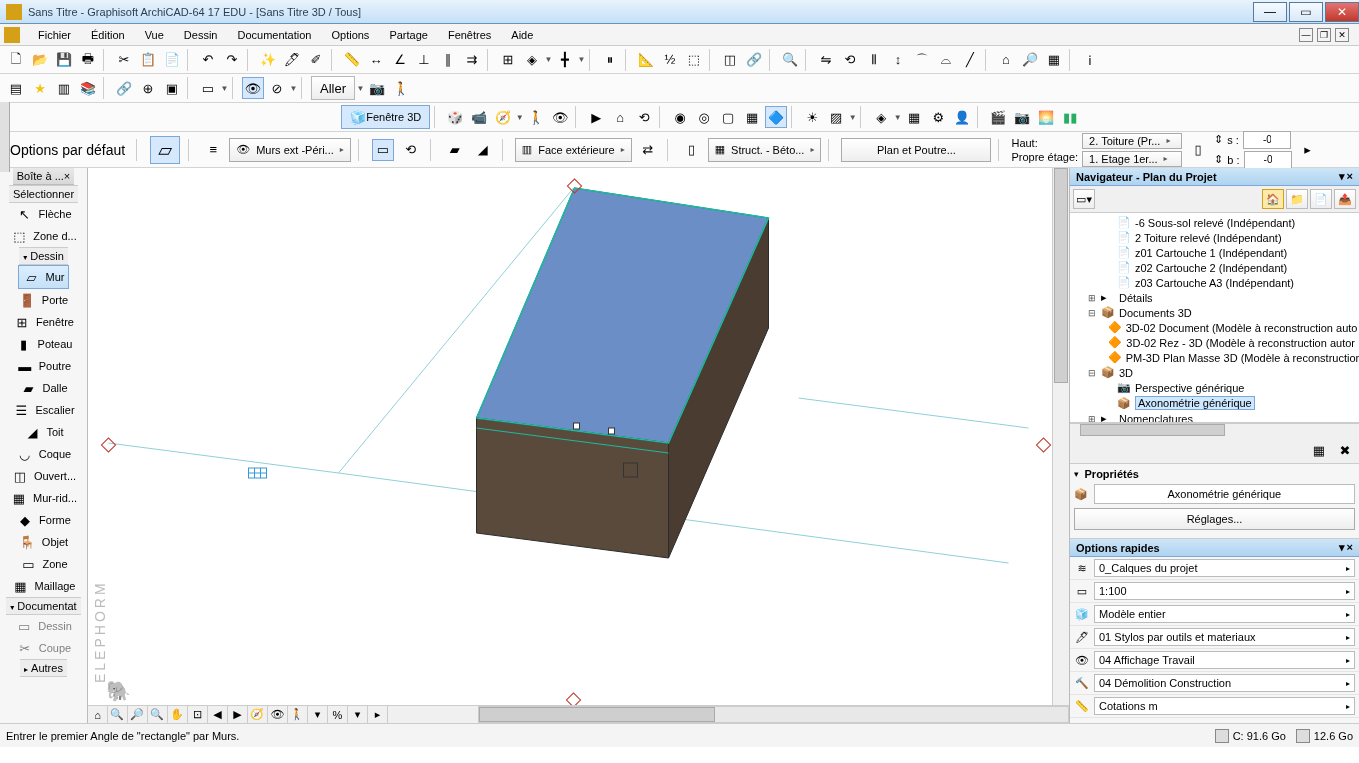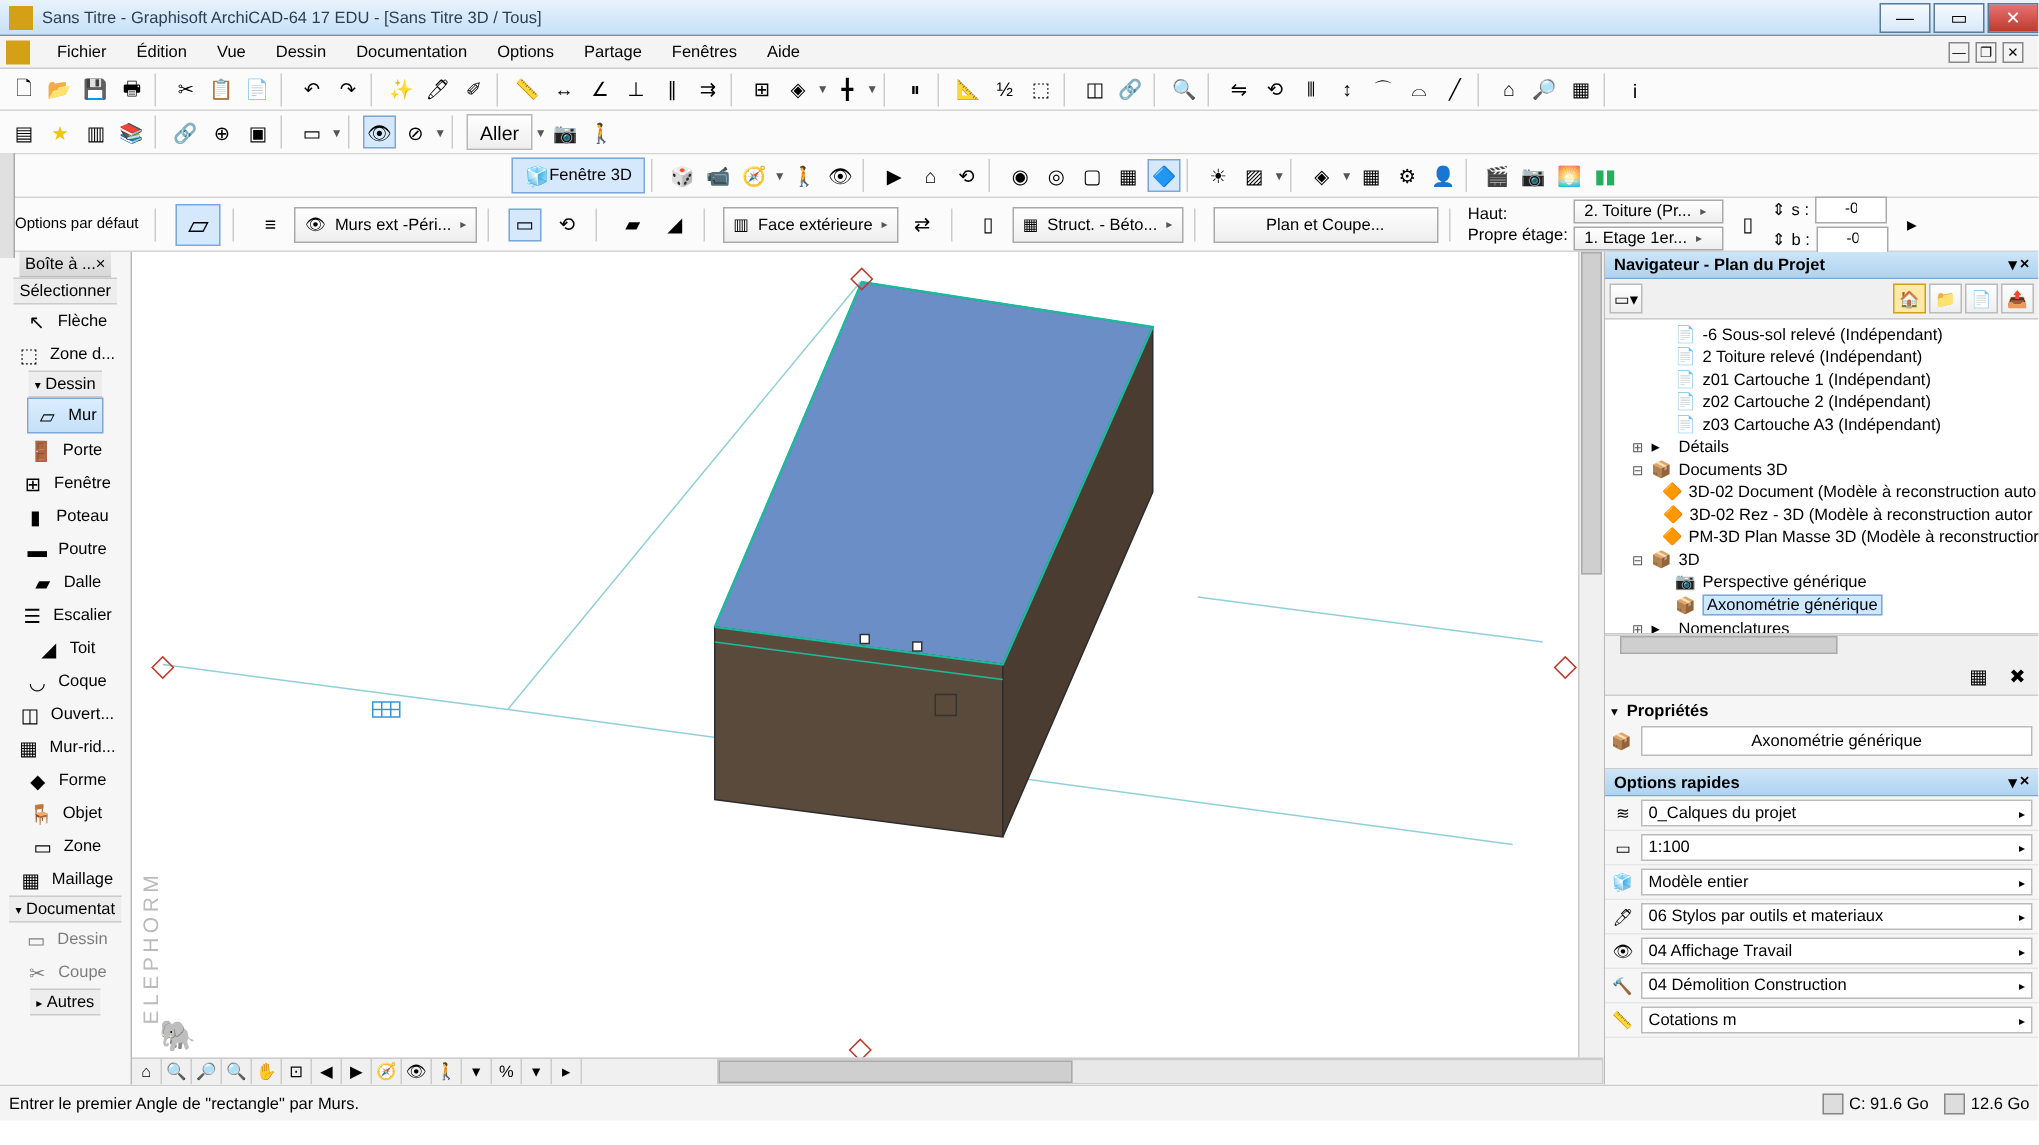--- a/index.html
+++ b/index.html
@@ -23,21 +23,21 @@
 
 .toolbar { background:#fbfbfb; border-bottom:1px solid #d4d4d4; display:flex; align-items:center; padding:2px 4px; min-height:28px; flex-wrap:nowrap;}
 .tb-sep { width:6px; height:22px; border-left:1px solid #ccc; margin:0 3px;}
 .tbbtn { width:22px; height:22px; display:flex;align-items:center;justify-content:center; border:1px solid transparent; margin:0 1px; font-size:13px;}
 .tbbtn.wide { width:auto; padding:0 8px; border:1px solid #b8b8b8; background:linear-gradient(#fff,#eee); height:24px;}
 .tbbtn.active { border:1px solid #7da7d9; background:#d6e9fc;}
 .dd { width:9px; font-size:8px; color:#555; display:flex;align-items:center;justify-content:center;}
 
 
 .opts-row { height:36px; border-bottom:1px solid #d4d4d4; display:flex; align-items:center; padding:0 4px; background:#fbfbfb; gap:4px;}
-.opts-row .lbl { font-size:10px; margin-right:4px;}
+.opts-row .lbl { font-size:14px; margin-right:4px;}
 .combo { height:24px; border:1px solid #aaa; background:linear-gradient(#fff,#eee); display:flex;align-items:center; padding:0 6px; gap:6px; font-size:11px;}
 .combo .arrow{font-size:8px;color:#555;}
 .input-small{width:48px; height:18px; border:1px solid #aaa; padding:0 19px; font-size:10px; text-align:right; background:#fff;}
 .vpad{display:flex;flex-direction:column;gap:2px; font-size:10px;}
 .vpad .row{display:flex;align-items:center;gap:4px;}
 
 
 .main { display:flex; height: calc(763px - 24px - 22px - 28px - 28px - 28px - 36px - 24px - 18px); }
 .main-left { width:88px; border-right:1px solid #bbb; background:#f6f6f6; display:flex;flex-direction:column;align-items:center;}
 .palette-title { background:linear-gradient(#e8e8e8,#d8d8d8); padding:2px 4px; display:flex;justify-content:space-between;align-items:center; border-bottom:1px solid #bbb; font-size:10px;}
@@ -267,21 +267,21 @@
   <div class="tbbtn">⇄</div>
   <div class="tb-sep"></div>
   <div class="tbbtn">▯</div>
   <div class="combo">
       <span>▦</span>
       <span>Struct. - Béto...</span>
       <span class="arrow">▸</span>
     </div>
   <div class="tb-sep"></div>
   <div class="combo" style="width:150px;justify-content:center">
-      <span>Plan et Coupe...</span>
+      <span>Plan et Poutre...</span>
     </div>
   <div class="tb-sep"></div>
   <div class="vpad">
     <div class="row">
         <span>Haut:</span>
       </div>
     <div class="row">
         <span>Propre étage:</span>
       </div>
   </div>
@@ -566,20 +566,23 @@
     </div>
     <div class="props">
       <div class="prow">
           <span style="font-size:9px">▾</span>
           <b>Propriétés</b>
         </div>
       <div class="prow">
           <span>📦</span>
           <input class="ro" readonly="" value="Axonométrie générique" style="">
         </div>
+      <div class="prow">
+          <button>Réglages...</button>
+        </div>
     </div>
     <div class="panel-hdr">
       <span>Options rapides</span>
       <span class="ctl">
           <span>▾</span>
           <span>×</span>
         </span>
     </div>
     <div class="quick" id="quick-rows">
         <div class="qrow">
@@ -599,21 +602,21 @@
         <div class="qrow">
           <span class="qico">🧊</span>
           <span class="qcombo">
             <span>Modèle entier</span>
             <span style="font-size:8px">▸</span>
           </span>
         </div>
         <div class="qrow">
           <span class="qico">🖊</span>
           <span class="qcombo">
-            <span>06 Stylos par outils et materiaux</span>
+            <span>01 Stylos par outils et materiaux</span>
             <span style="font-size:8px">▸</span>
           </span>
         </div>
         <div class="qrow">
           <span class="qico">👁</span>
           <span class="qcombo">
             <span>04 Affichage Travail</span>
             <span style="font-size:8px">▸</span>
           </span>
         </div>

